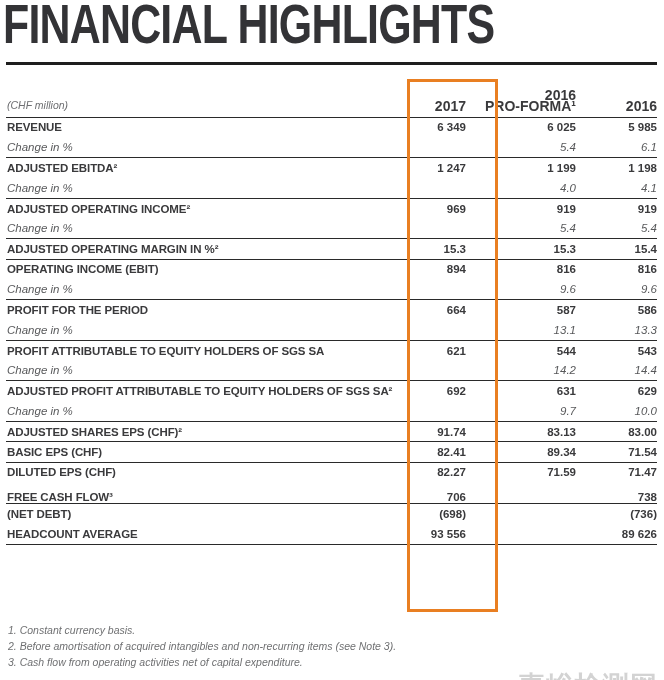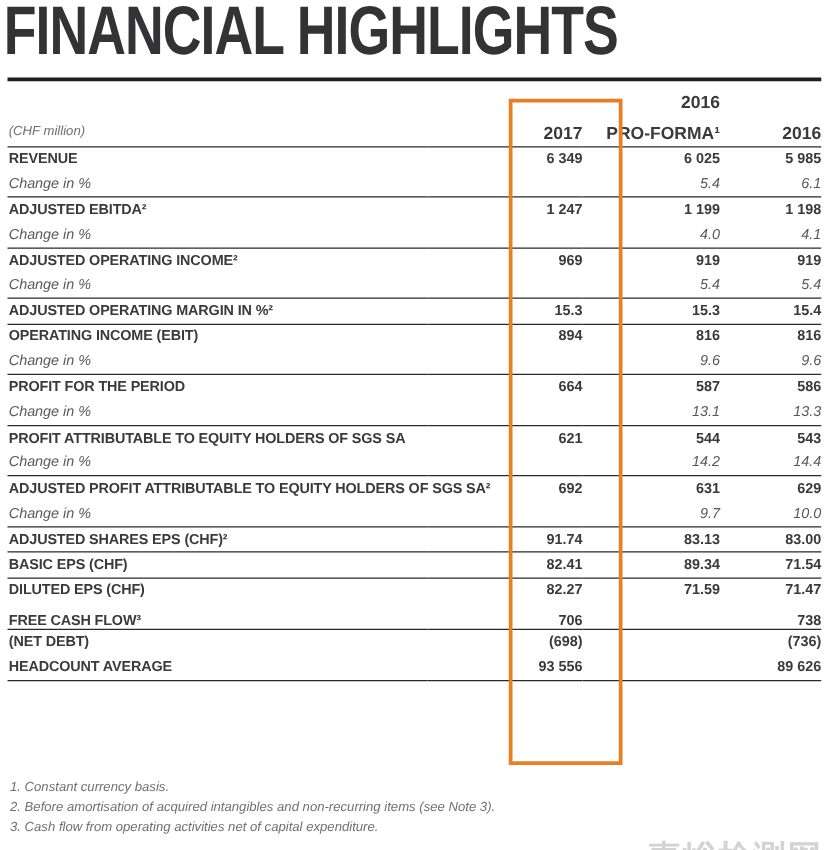--- a/index.html
+++ b/index.html
@@ -26,21 +26,21 @@
     border-collapse:collapse; table-layout:fixed;
   }
   col.c-label { width:336px; }
   col.c-2017  { width:124px; }
   col.c-pf    { width:110px; }
   col.c-2016  { width:81px;  }
 
   thead td, thead th { vertical-align:bottom; padding:0 0 6px 0; border-bottom:1px solid #2a2a2a; }
   .unit { font-style:italic; font-size:10.5px; font-weight:normal; color:#6d6e71; text-align:left; padding-left:1px; }
   th.colhead { font-size:14px; font-weight:bold; color:#3a3a3c; text-align:right; line-height:10px; }
-  th.colhead .l2 { margin-top:15px; }
+  th.colhead .l2 { margin-top:1px; }
   thead tr { height:51px; }
 
   tbody td { height:20.3px; vertical-align:middle; font-size:11.5px; }
   td.lbl { text-align:left; font-weight:bold; letter-spacing:-0.1px; padding-left:1px; color:#3a3a3c; white-space:nowrap; }
   td.num { text-align:right; font-weight:bold; color:#3a3a3c; white-space:nowrap; }
   tr.r-change td.lbl { font-weight:normal; font-style:italic; color:#58595b; letter-spacing:0; }
   tr.r-change td.num { font-weight:normal; font-style:italic; color:#58595b; }
   tr.b td { border-bottom:1px solid #2a2a2a; }
   tr.gap td { padding-top:9px; }
 

